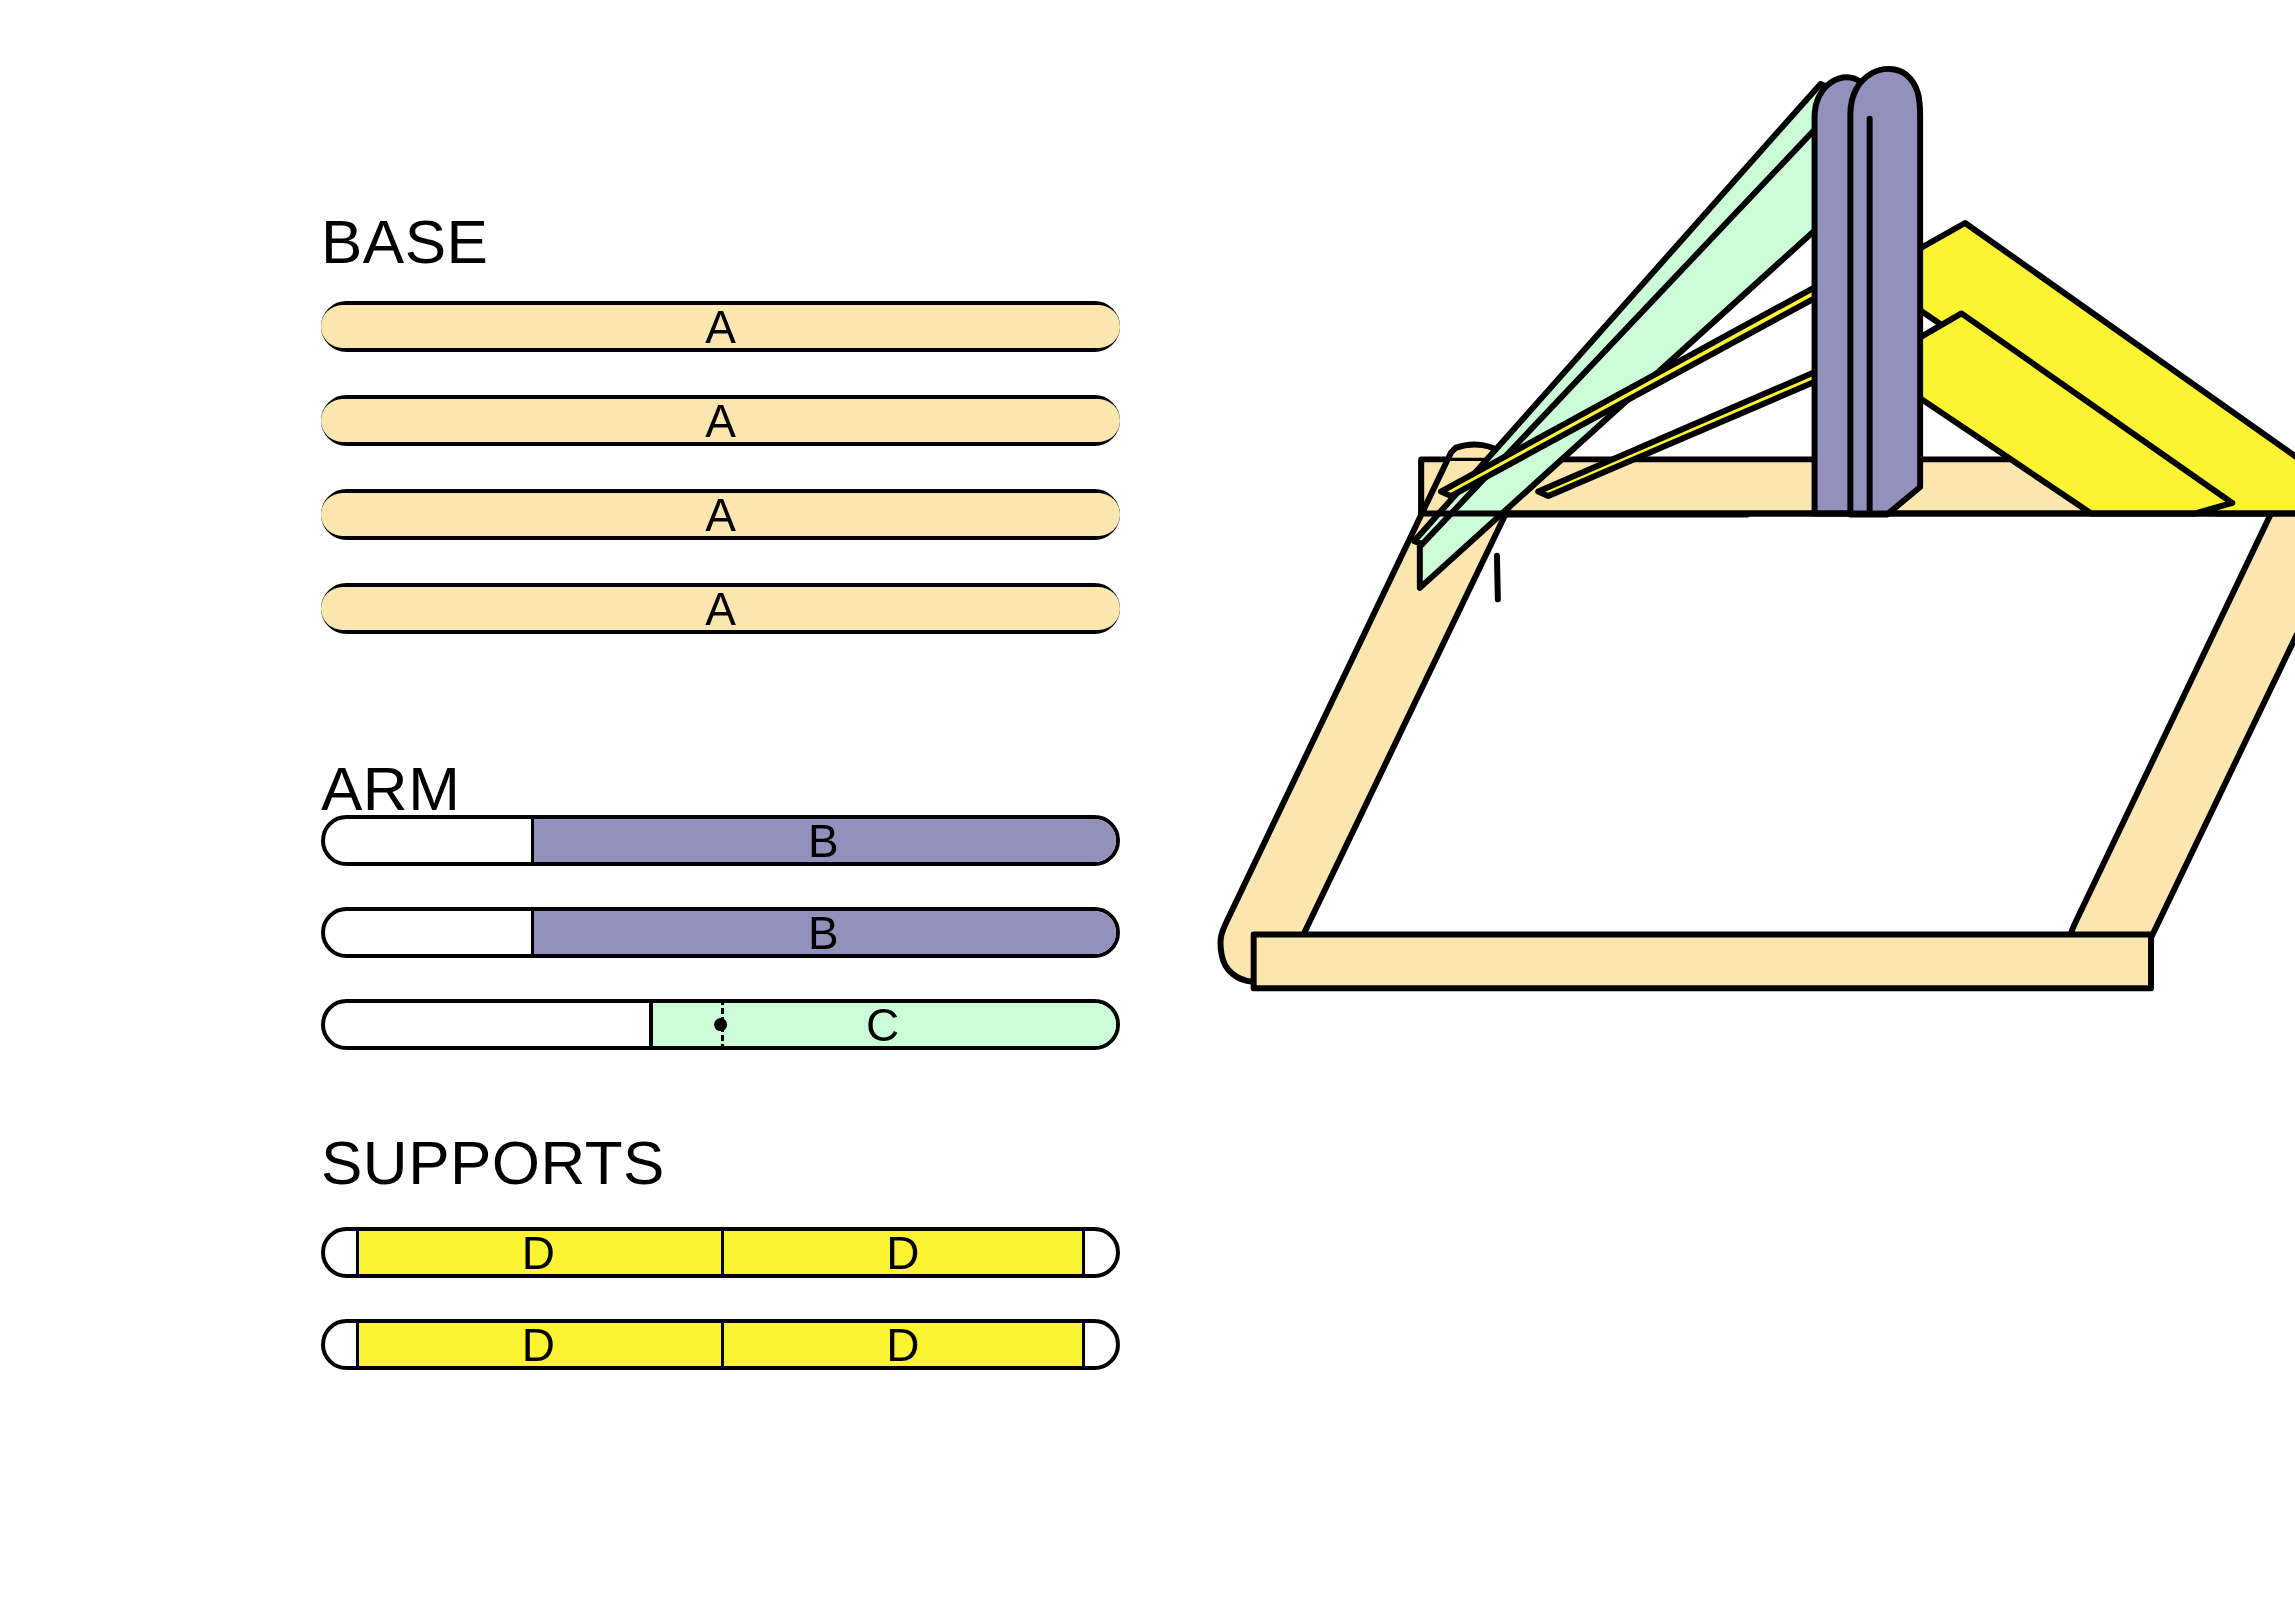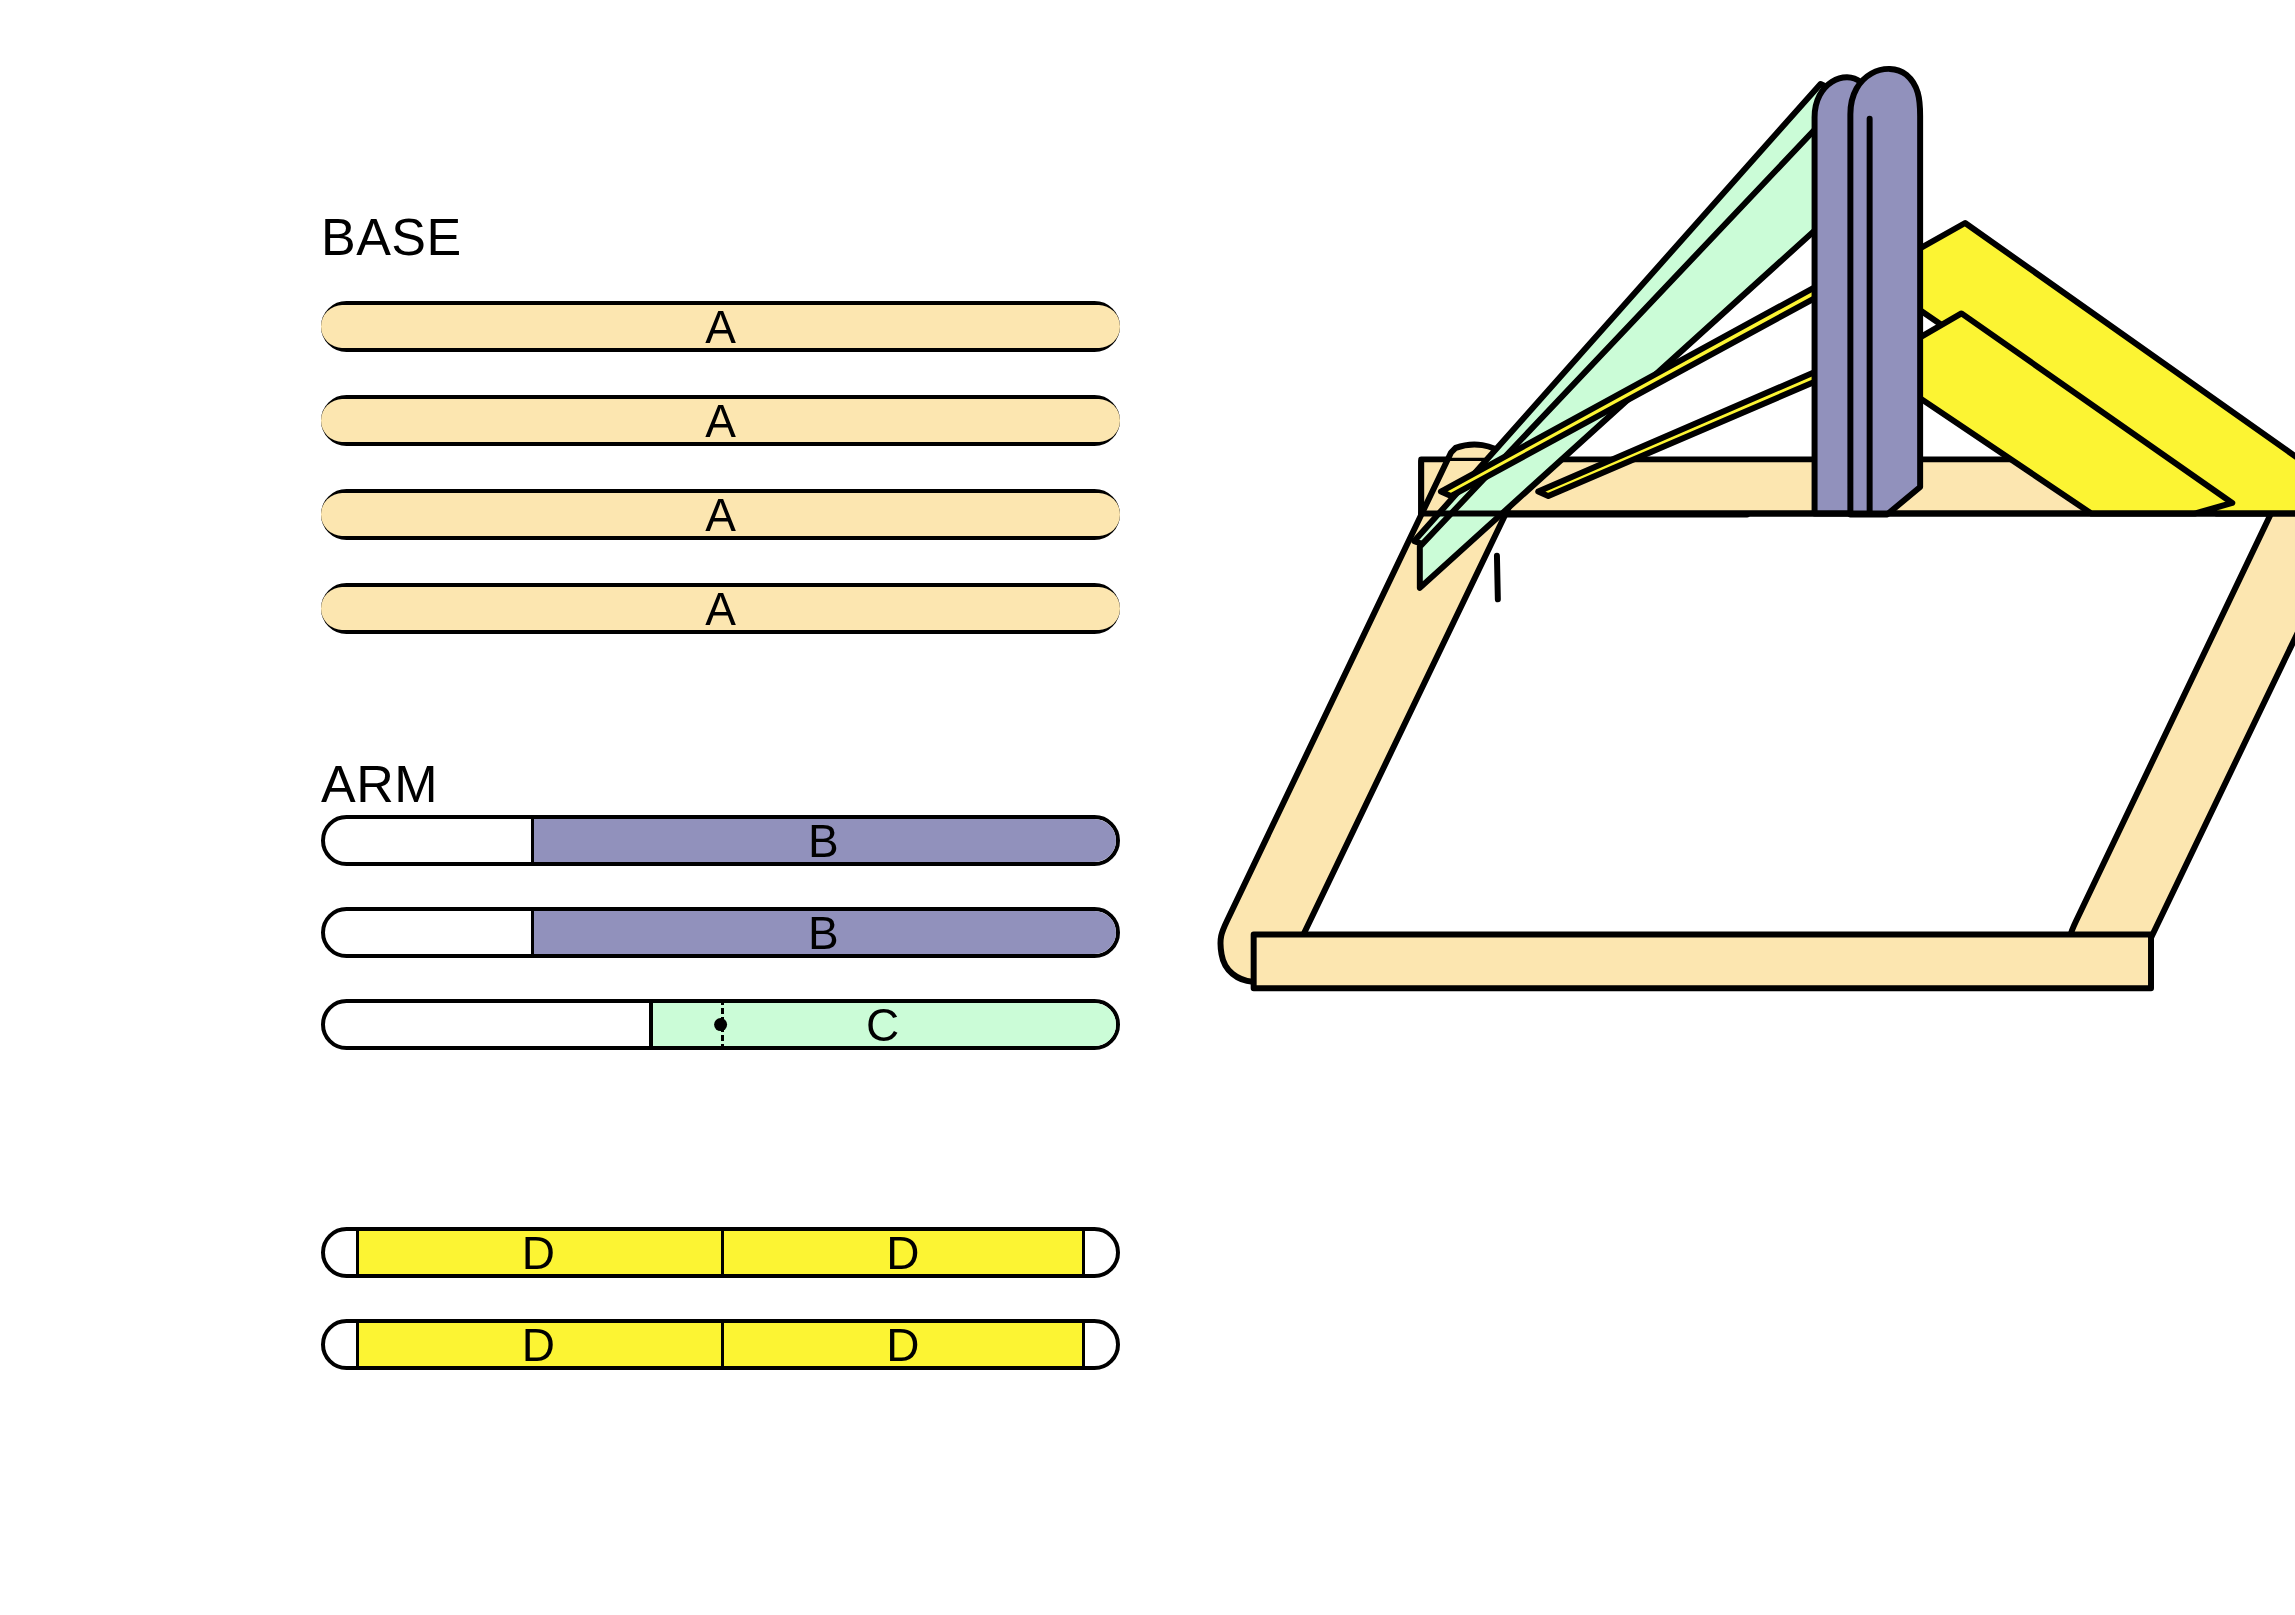--- a/index.html
+++ b/index.html
@@ -15,21 +15,21 @@
     background: #ffffff;
     overflow: hidden;
   }
 
   
   .legend { position: absolute; left: 0; top: 0; width: 1194px; height: 1616px; }
 
   .sec-title {
     position: absolute;
     font-family: "Liberation Sans", sans-serif;
-    font-size: 52px;
+    font-size: 62px;
     font-weight: 400;
     color: #000000;
     letter-spacing: 0.5px;
     white-space: nowrap;
     line-height: 1;
   }
 
   .bar {
     position: absolute;
     border: 4.1px solid #000000;
@@ -118,20 +118,21 @@
     </div>
 
     <div class="bar bar-pill" style="left:321px; top:999px; width:799px; height:51px; overflow:hidden;">
       <div class="fill" style="left:41%; right:-4.1px; background:#CBFCD7;"></div>
       <div class="seg-divider" style="left:41%;"></div>
       <div class="dash-line" style="left:50%;"></div>
       <div class="dash-dot" style="left:50%;"></div>
       <div class="bar-label" style="left:41%; right:0;">C</div>
     </div>
 
+    <div class="sec-title" style="left:321px; top:1132px;">SUPPORTS</div>
 
     <div class="bar bar-pill" style="left:321px; top:1227px; width:799px; height:51px;">
       <div class="fill" style="left:31px; right:31px; background:#FCF433; border-left:3.7px solid #000; border-right:3.7px solid #000;"></div>
       <div class="seg-divider" style="left:50%;"></div>
       <div class="bar-label" style="left:31px; width:calc(50% - 31px);">D</div>
       <div class="bar-label" style="left:50%; right:31px;">D</div>
     </div>
 
     <div class="bar bar-pill" style="left:321px; top:1319px; width:799px; height:51px;">
       <div class="fill" style="left:31px; right:31px; background:#FCF433; border-left:3.7px solid #000; border-right:3.7px solid #000;"></div>

